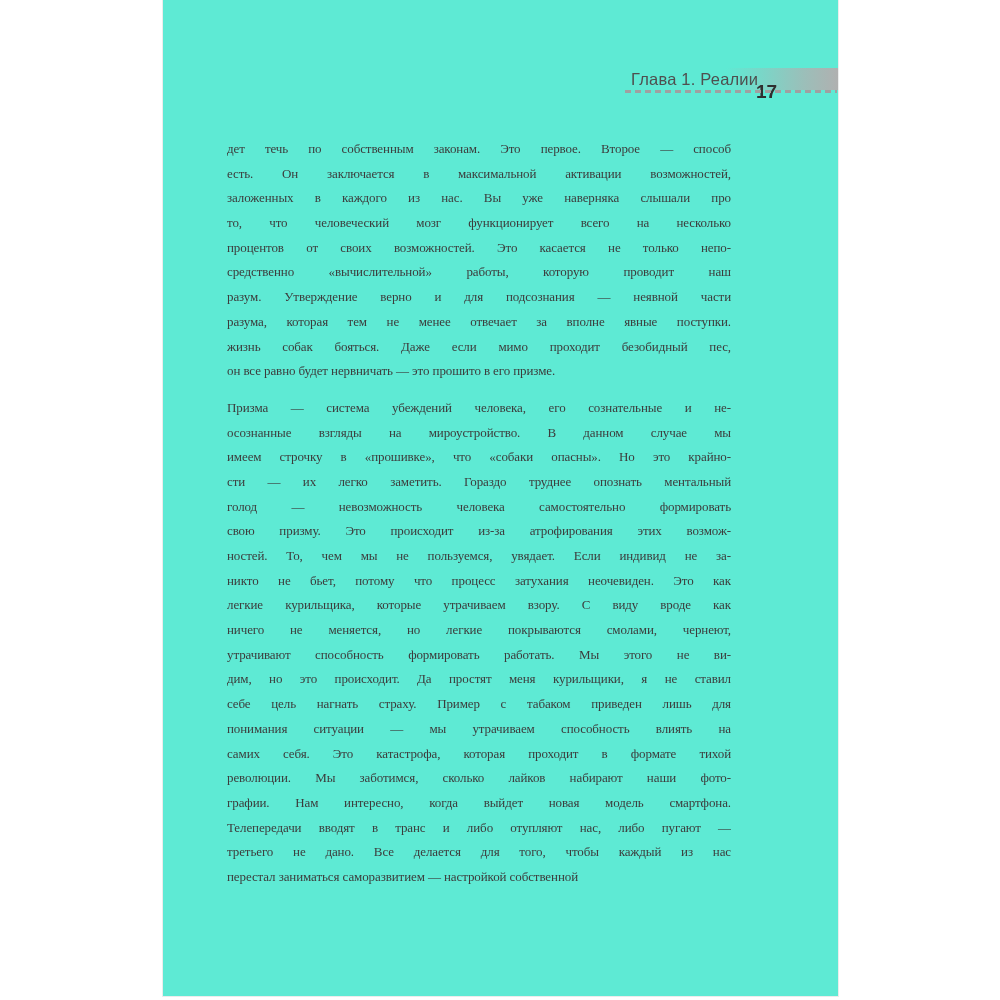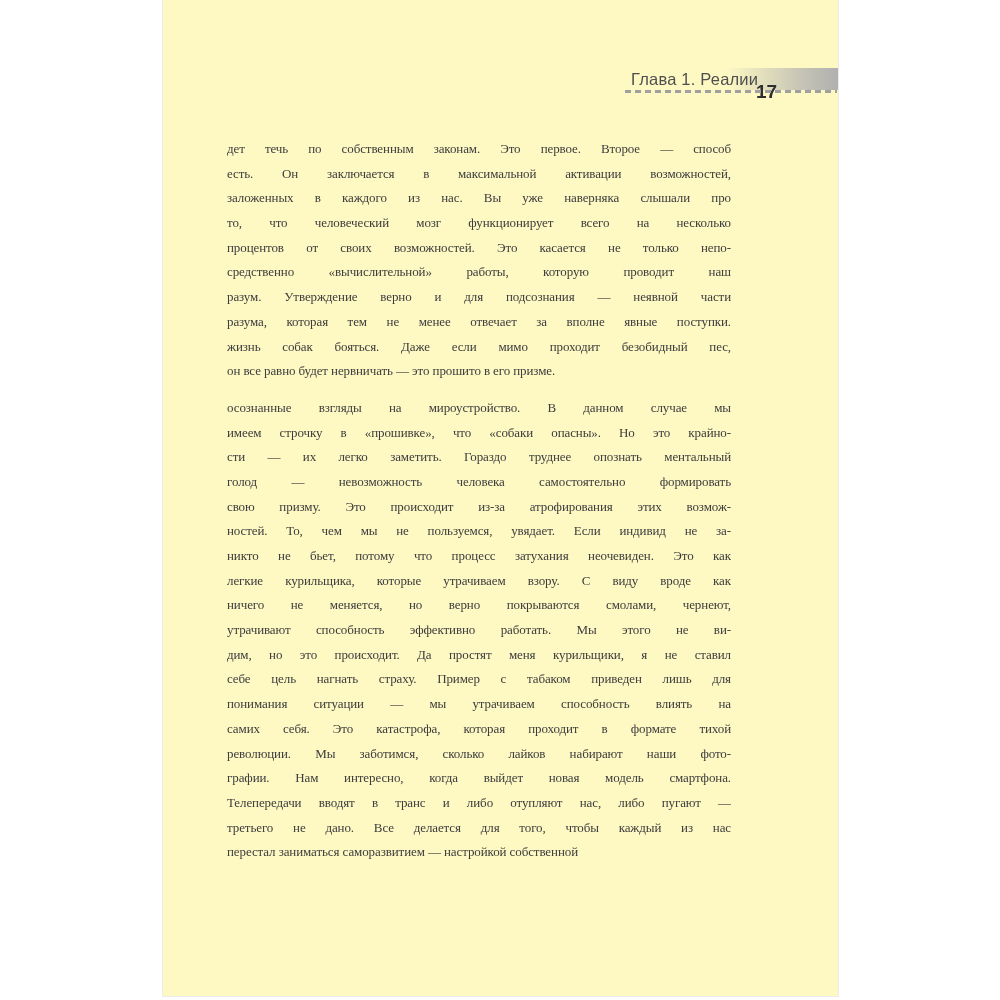--- a/index.html
+++ b/index.html
@@ -10,21 +10,21 @@
     --gradient: #b0b0b0;
     --page-edge: #ececec;
   }
   html,body{margin:0;padding:0;background:#ffffff;}
   body{
     width:1000px;height:1000px;position:relative;overflow:hidden;
     font-family:"Liberation Serif", serif;
   }
   .book-page{
     position:absolute;left:162px;top:0;width:677px;height:997px;
-    background:#fef9c3;
+    background:#5eead4;
     border-left:1px solid var(--page-edge);
     border-right:1px solid var(--page-edge);
     border-bottom:1px solid var(--page-edge);
     box-sizing:border-box;
   }
   
   .page-header{
     position:absolute;top:66px;left:462px;right:0;height:27px;
   }
   .header-gradient{
@@ -83,30 +83,31 @@
       <div class="text-line">то, что человеческий мозг функционирует всего на несколько</div>
       <div class="text-line">процентов от своих возможностей. Это касается не только непо-</div>
       <div class="text-line">средственно «вычислительной» работы, которую проводит наш</div>
       <div class="text-line">разум. Утверждение верно и для подсознания — неявной части</div>
       <div class="text-line">разума, которая тем не менее отвечает за вполне явные поступки.</div>
       <div class="text-line">жизнь собак бояться. Даже если мимо проходит безобидный пес,</div>
       <div class="text-line last">он все равно будет нервничать — это прошито в его призме.</div>
     </div>
 
     <div class="paragraph">
+      <div class="text-line">Призма — система убеждений человека, его сознательные и не-</div>
       <div class="text-line">осознанные взгляды на мироустройство. В данном случае мы</div>
       <div class="text-line">имеем строчку в «прошивке», что «собаки опасны». Но это крайно-</div>
       <div class="text-line">сти — их легко заметить. Гораздо труднее опознать ментальный</div>
       <div class="text-line">голод — невозможность человека самостоятельно формировать</div>
       <div class="text-line">свою призму. Это происходит из-за атрофирования этих возмож-</div>
       <div class="text-line">ностей. То, чем мы не пользуемся, увядает. Если индивид не за-</div>
       <div class="text-line">никто не бьет, потому что процесс затухания неочевиден. Это как</div>
       <div class="text-line">легкие курильщика, которые утрачиваем взору. С виду вроде как</div>
-      <div class="text-line">ничего не меняется, но верно покрываются смолами, чернеют,</div>
-      <div class="text-line">утрачивают способность эффективно работать. Мы этого не ви-</div>
+      <div class="text-line">ничего не меняется, но легкие покрываются смолами, чернеют,</div>
+      <div class="text-line">утрачивают способность формировать работать. Мы этого не ви-</div>
       <div class="text-line">дим, но это происходит. Да простят меня курильщики, я не ставил</div>
       <div class="text-line">себе цель нагнать страху. Пример с табаком приведен лишь для</div>
       <div class="text-line">понимания ситуации — мы утрачиваем способность влиять на</div>
       <div class="text-line">самих себя. Это катастрофа, которая проходит в формате тихой</div>
       <div class="text-line">революции. Мы заботимся, сколько лайков набирают наши фото-</div>
       <div class="text-line">графии. Нам интересно, когда выйдет новая модель смартфона.</div>
       <div class="text-line">Телепередачи вводят в транс и либо отупляют нас, либо пугают —</div>
       <div class="text-line">третьего не дано. Все делается для того, чтобы каждый из нас</div>
       <div class="text-line last">перестал заниматься саморазвитием — настройкой собственной</div>
     </div>

